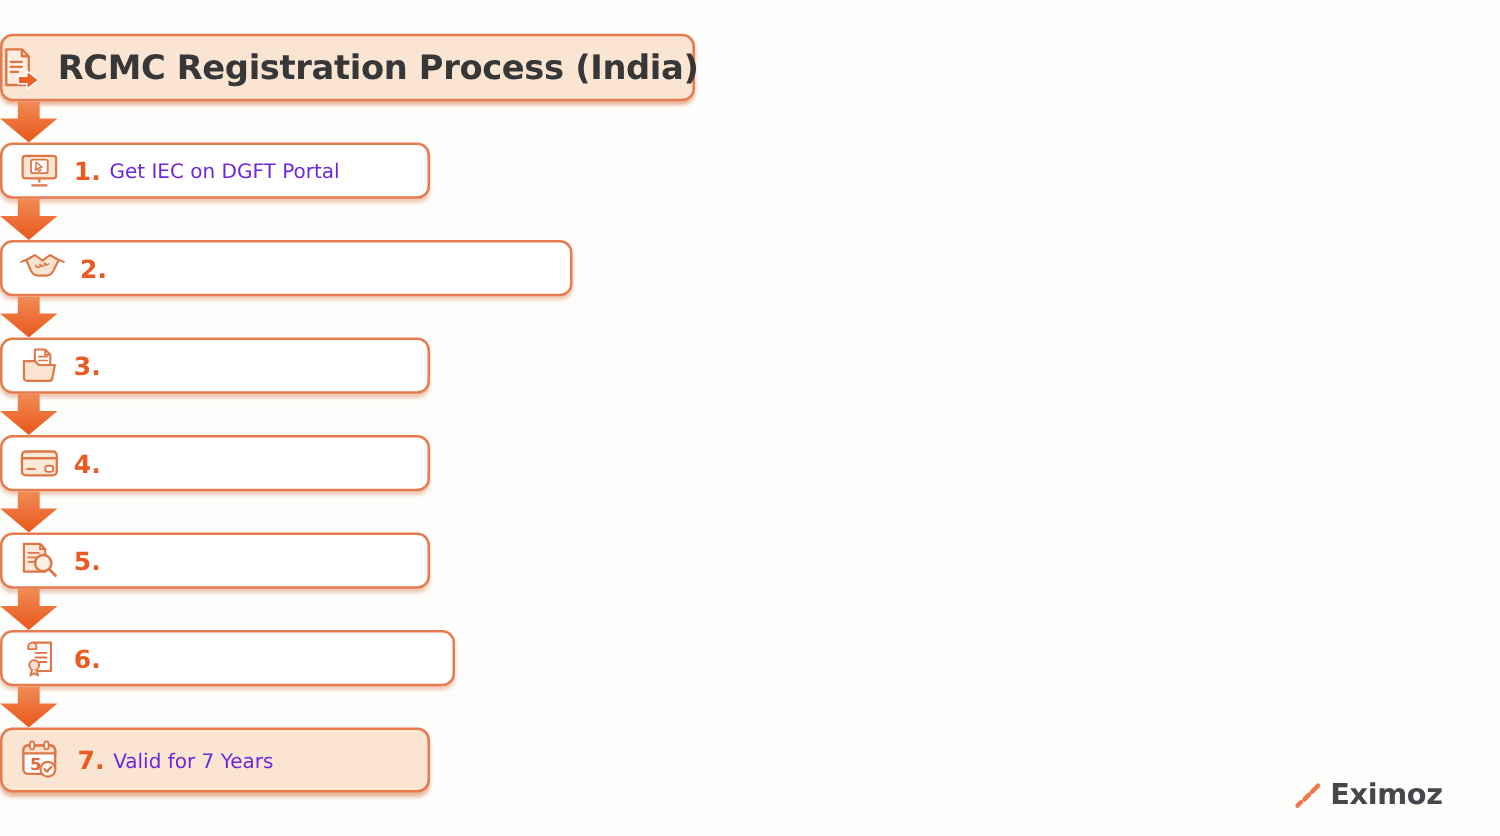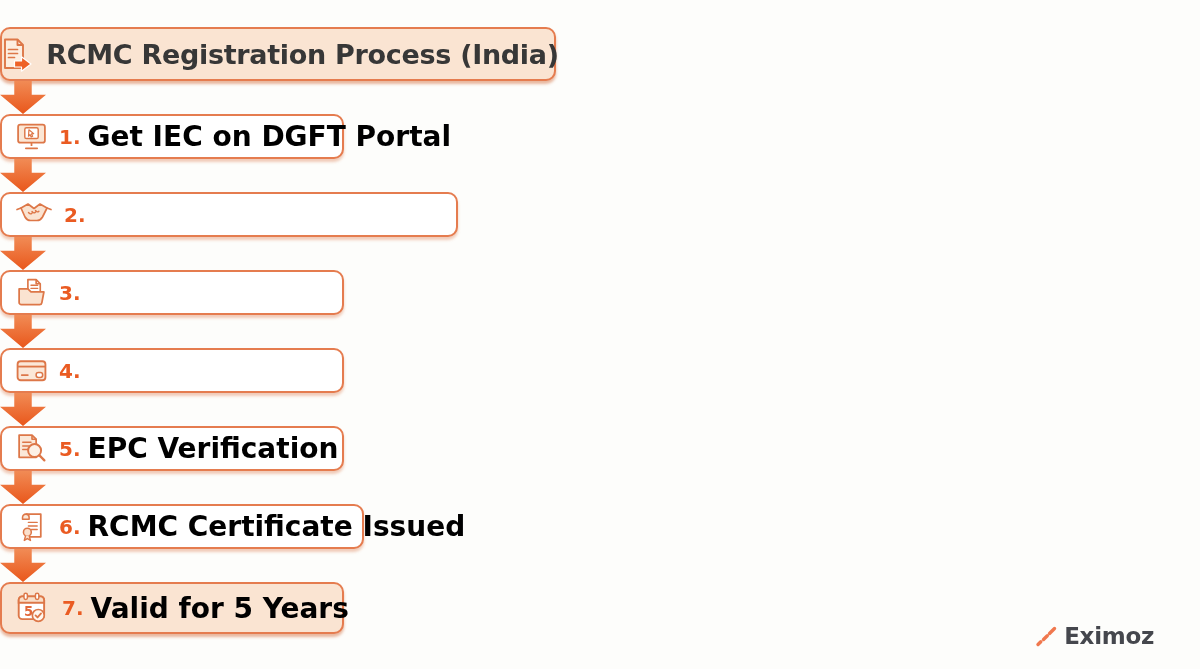--- a/index.html
+++ b/index.html
@@ -37,21 +37,21 @@
     box-shadow:0 3px 3px rgba(206,96,42,0.45);
   }
   .title{
     font-size:27px;font-weight:800;color:#373737;letter-spacing:-0.3px;
     white-space:nowrap;
   }
   .num{
     font-size:20px;font-weight:700;color:#ea5b22;white-space:nowrap;
   }
   .label{
-    font-size:28px;font-weight:700;color:#000000;white-space:nowrap;
+    font-size:16px;font-weight:400;color:#6d28d9;white-space:nowrap;
     margin-left:-4px;
   }
   .arrow{
     width:46px;height:33px;flex:0 0 auto;
     background:linear-gradient(180deg,#f18b55 0%,#e9571b 100%);
     clip-path:polygon(31% 0,69% 0,69% 42%,100% 42%,50% 100%,0 42%,31% 42%);
   }
   .icon{display:flex;align-items:center;justify-content:center;flex:0 0 auto;}
   .brand{
     position:absolute;right:46px;bottom:20px;
@@ -140,55 +140,53 @@
       <span class="icon">
         <svg width="33" height="33" viewBox="0 0 32 32">
           <path d="M4 3h12.5l4 4v17.5H4z" fill="#fbe8d8" stroke="#dd7748" stroke-width="1.7" stroke-linejoin="round"></path>
           <path d="M16.5 3v4h4" fill="none" stroke="#dd7748" stroke-width="1.6" stroke-linejoin="round"></path>
           <path d="M7.5 10h8M7.5 13.5h6M7.5 17h5" stroke="#dd7748" stroke-width="1.4" stroke-linecap="round"></path>
           <circle cx="19" cy="18" r="6.3" fill="#fdf1e6" stroke="#dd7748" stroke-width="1.9"></circle>
           <path d="M23.7 22.7l4.8 4.8" stroke="#dd7748" stroke-width="2.2" stroke-linecap="round"></path>
         </svg>
       </span>
       <span class="num">5.</span>
-      <span class="label">EPC Verification</span>
     </div>
 
     <div class="arrow"></div>
 
     <div class="box step" style="width:364px">
       <span class="icon">
         <svg width="33" height="33" viewBox="0 0 32 32">
           <path d="M10.5 4H25v22H12" fill="#ffffff" stroke="#dd7748" stroke-width="1.7" stroke-linejoin="round"></path>
           <path d="M10.5 4a3.2 3.2 0 0 0-3.2 3.2V9h6.4V7.2A3.2 3.2 0 0 0 10.5 4z" fill="#fbe8d8" stroke="#dd7748" stroke-width="1.5" stroke-linejoin="round"></path>
           <path d="M13 12h8.5M13 15.5h8.5M16 19h5.5" stroke="#dd7748" stroke-width="1.4" stroke-linecap="round"></path>
           <circle cx="12" cy="21.5" r="3.8" fill="#fbe0cc" stroke="#dd7748" stroke-width="1.5"></circle>
           <path d="M10.3 24.8L9 29.5l3-1.8 3 1.8-1.3-4.7" fill="#fbe0cc" stroke="#dd7748" stroke-width="1.4" stroke-linejoin="round"></path>
         </svg>
       </span>
       <span class="num">6.</span>
-      <span class="label">RCMC Certificate Issued</span>
     </div>
 
     <div class="arrow"></div>
 
     <div class="box step highlight" style="width:344px">
       <span class="icon">
         <svg width="36" height="36" viewBox="0 0 34 34">
           <rect x="3.5" y="6" width="24" height="21.5" rx="3.5" fill="#ffffff" stroke="#dd7748" stroke-width="1.8"></rect>
           <path d="M3.5 9.5A3.5 3.5 0 0 1 7 6h17a3.5 3.5 0 0 1 3.5 3.5V12h-24z" fill="#f9dfc9" stroke="#dd7748" stroke-width="1.8"></path>
           <rect x="8.5" y="3" width="3.2" height="6" rx="1.6" fill="#ffffff" stroke="#dd7748" stroke-width="1.4"></rect>
           <rect x="19.3" y="3" width="3.2" height="6" rx="1.6" fill="#ffffff" stroke="#dd7748" stroke-width="1.4"></rect>
           <text x="8.5" y="24.5" font-size="12.5" font-weight="bold" fill="#e2683a" font-family="DejaVu Sans, sans-serif">5</text>
           <circle cx="22" cy="24" r="5.6" fill="#fff7ef" stroke="#dd7748" stroke-width="1.6"></circle>
           <path d="M19.4 24l1.9 1.9 3.3-3.8" fill="none" stroke="#dd7748" stroke-width="1.7" stroke-linecap="round" stroke-linejoin="round"></path>
         </svg>
       </span>
       <span class="num">7.</span>
-      <span class="label">Valid for 5 Years</span>
+      <span class="label">Valid for 7 Years</span>
     </div>
 
   </div>
 
   <div class="brand">
     <span class="icon">
       <svg width="26" height="26" viewBox="0 0 26 26">
         <g stroke="#f0784e" stroke-width="3.4" stroke-linecap="round" fill="none">
           <path d="M5 21.5l2.8-2.8"></path>
           <path d="M10.5 16.5l3.8-3.8"></path>

